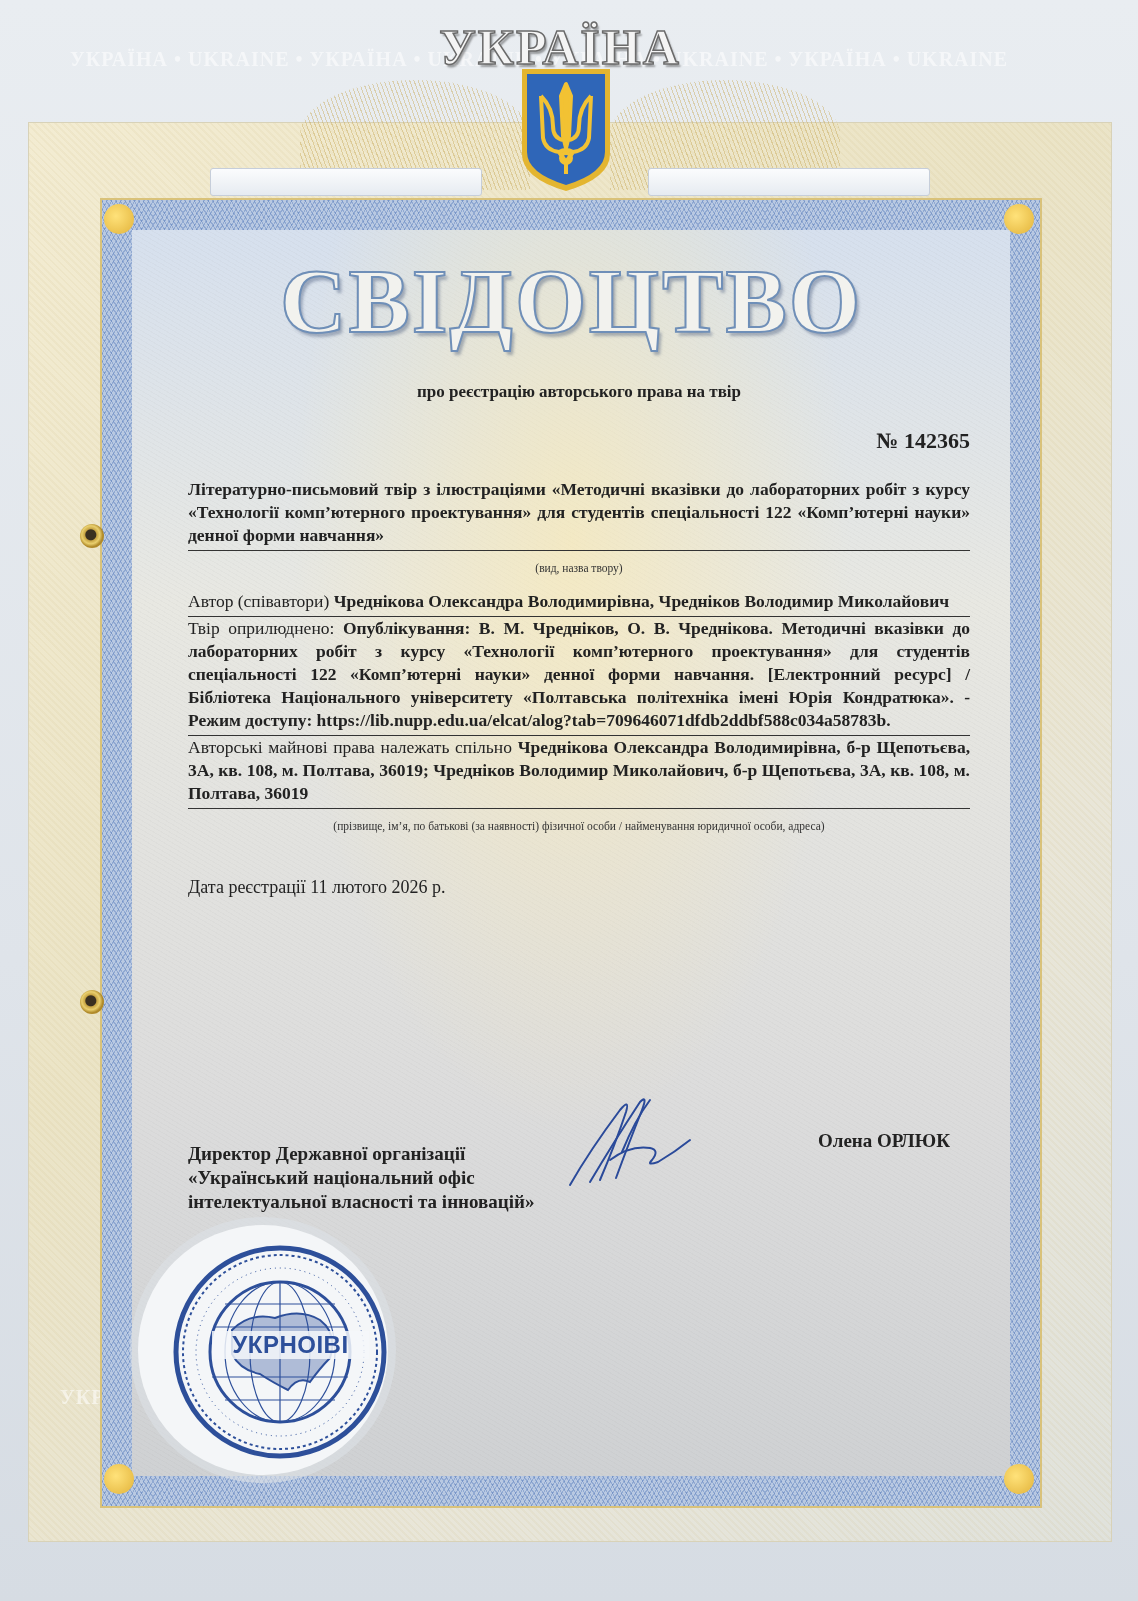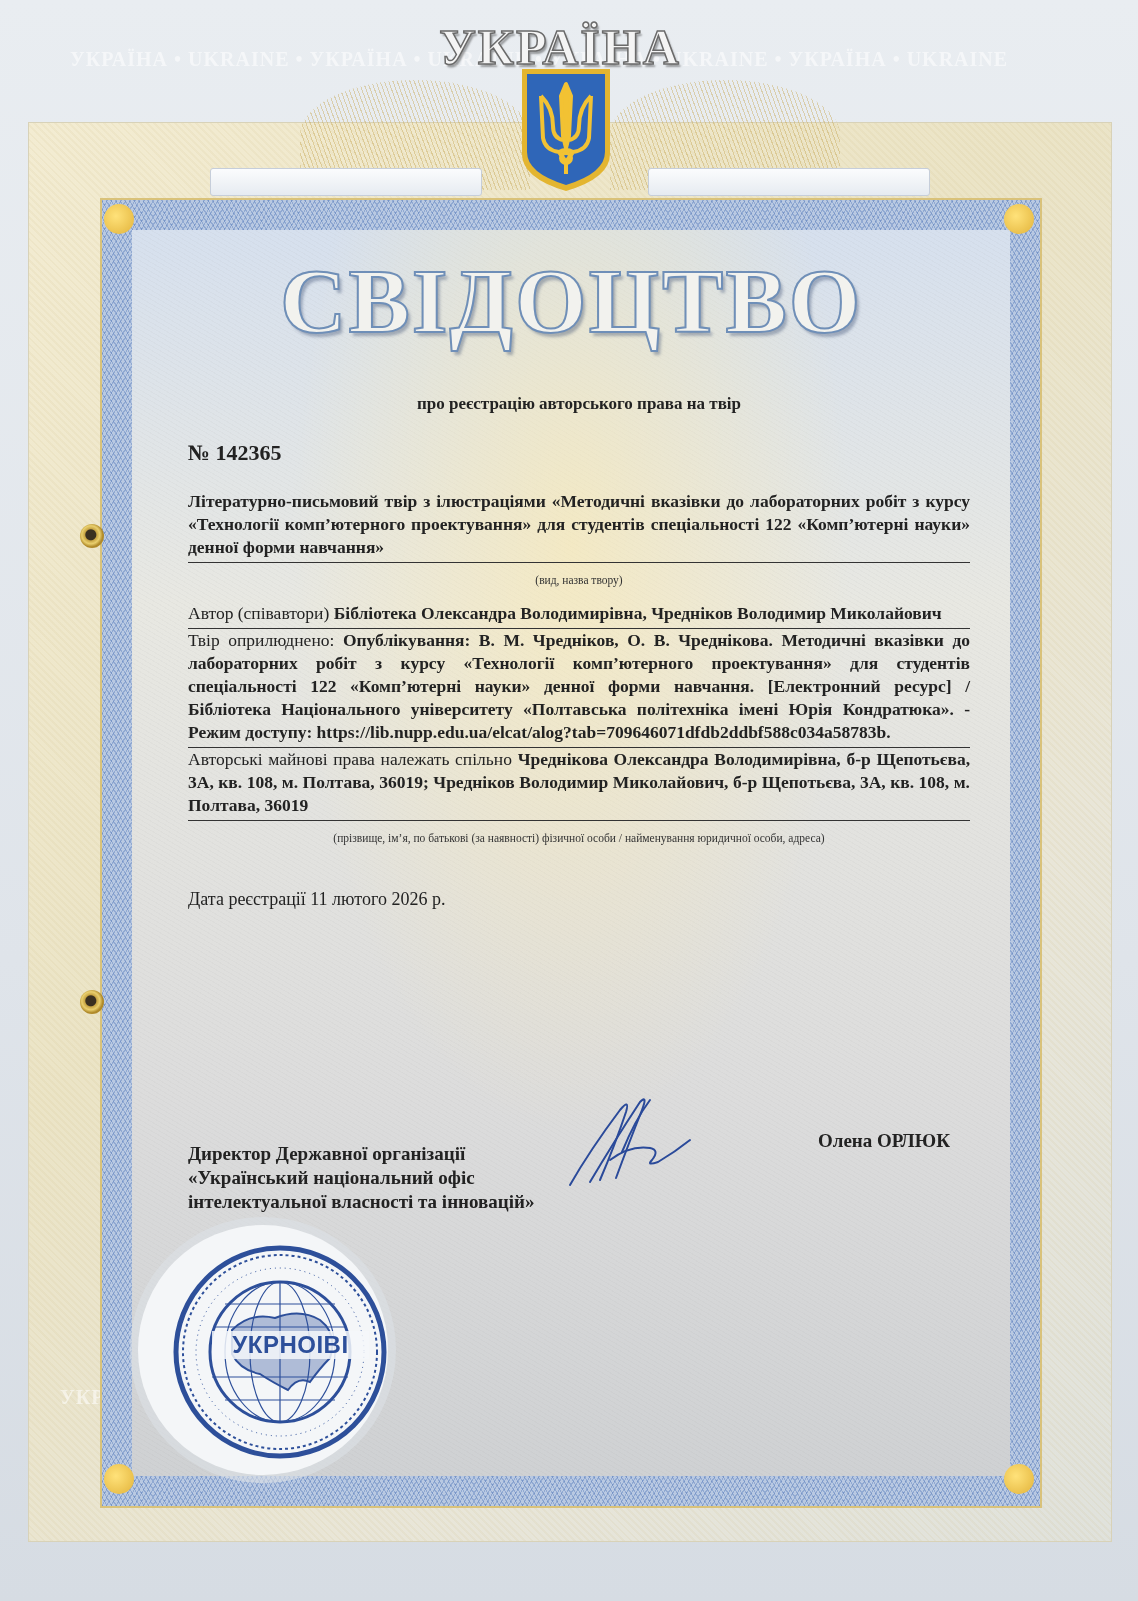--- a/index.html
+++ b/index.html
@@ -74,22 +74,22 @@
       font-size: 92px; font-weight: bold; letter-spacing: 2px;
       color: #f2f2ee;
       -webkit-text-stroke: 2px #6f8fb8;
       text-shadow: 3px 4px 3px rgba(40,60,100,0.35), 0 0 1px #d4a94a;
     }
 
     .content {
       position: absolute; left: 188px; top: 380px; width: 782px;
       color: #222; font-size: 17.5px; line-height: 23px;
     }
-    .subtitle { text-align: center; font-weight: bold; font-size: 17px; margin-bottom: 26px; margin-top: 12px; }
-    .regnum { text-align: left; font-weight: bold; font-size: 22px; margin-bottom: 26px; }
+    .subtitle { text-align: center; font-weight: bold; font-size: 17px; margin-bottom: 26px; }
+    .regnum { text-align: right; font-weight: bold; font-size: 22px; margin-bottom: 26px; }
     .field { text-align: justify; }
     .field b { font-weight: bold; }
     .hr { border-top: 1.5px solid #333; margin-top: 3px; }
     .caption { text-align: center; font-size: 11.5px; margin: 6px 0 10px 0; color: #333; }
     .plain { font-weight: normal; }
     .reg-date { margin-top: 38px; font-size: 18px; }
 
     .sign-block {
       position: absolute; left: 188px; top: 1094px; width: 360px;
       font-weight: bold; font-size: 19px; line-height: 24px; color: #222; margin-top: 48px;
@@ -163,21 +163,21 @@
   <div class="regnum">№ 142365</div>
 
   <div class="field">
     <b>Літературно-письмовий твір з ілюстраціями «Методичні вказівки до лабораторних робіт з курсу «Технології комп’ютерного проектування» для студентів спеціальності 122 «Комп’ютерні науки» денної форми навчання»</b>
   </div>
   <div class="hr"></div>
   <div class="caption">(вид, назва твору)</div>
 
   <div class="field">
     <span class="plain">Автор (співавтори)</span>
-    <b>Бібліотека Олександра Володимирівна, Чредніков Володимир Миколайович</b>
+    <b>Чреднікова Олександра Володимирівна, Чредніков Володимир Миколайович</b>
   </div>
   <div class="hr"></div>
 
   <div class="field">
     <span class="plain">Твір оприлюднено:</span>
     <b>Опублікування: В. М. Чредніков, О. В. Чреднікова. Методичні вказівки до лабораторних робіт з курсу «Технології комп’ютерного проектування» для студентів спеціальності 122 «Комп’ютерні науки» денної форми навчання. [Електронний ресурс] / Бібліотека Національного університету «Полтавська політехніка імені Юрія Кондратюка». - Режим доступу: https://lib.nupp.edu.ua/elcat/alog?tab=709646071dfdb2ddbf588c034a58783b.</b>
   </div>
   <div class="hr"></div>
 
   <div class="field">

